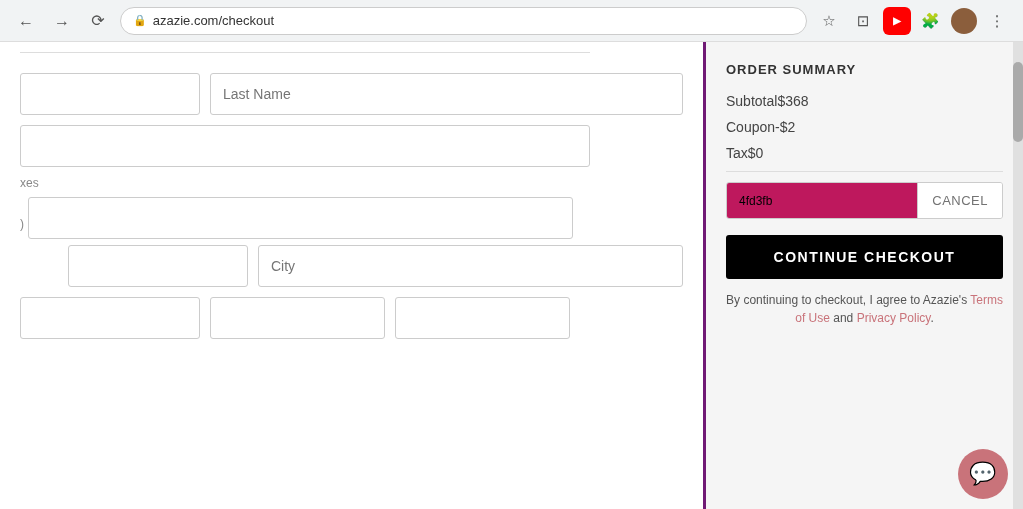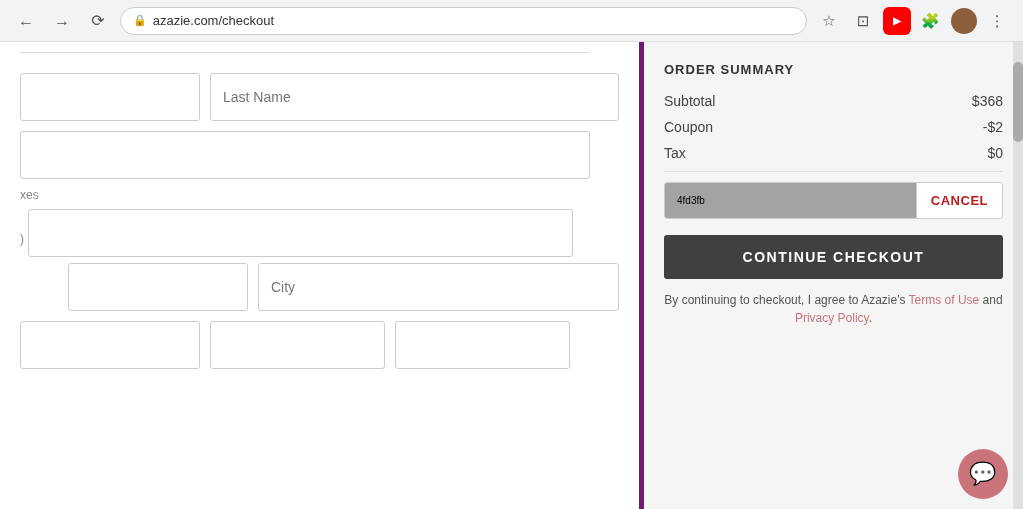--- a/index.html
+++ b/index.html
@@ -102,53 +102,52 @@
       margin-bottom: 10px;
     }
 
     .form-input {
       border: 1px solid #ccc;
       border-radius: 3px;
       padding: 10px 12px;
       font-size: 14px;
       color: #555;
       background: #fff;
-      height: 48px;
+      height: 42px;
     }
 
     .form-input.half { width: 180px; }
     .form-input.full { width: 570px; }
     .form-input.wide { flex: 1; }
 
     .suffix-text {
       font-size: 12px;
       color: #888;
       margin-top: 12px;
     }
 
     
     .order-summary {
-      width: 384px;
+      width: 320px;
       background: #f5f5f5;
       padding: 20px;
-      border-left: 5px solid #701a75;
+      border-left: 3px solid #701a75;
       flex-shrink: 0;
     }
 
     .order-summary-title {
       font-size: 13px;
       font-weight: bold;
       letter-spacing: 1px;
       color: #333;
       margin-bottom: 16px;
     }
 
     .summary-row {
       display: flex;
-      justify-content: space-between;
       margin-bottom: 10px;
       font-size: 14px;
       color: #444;
     }
 
     .summary-row .label { display: flex; align-items: center; gap: 4px; }
     .help-icon {
       width: 14px; height: 14px;
       border-radius: 50%;
       border: 1px solid #999;
@@ -180,40 +179,40 @@
       display: flex;
       margin-bottom: 16px;
       border: 1px solid #ccc;
       border-radius: 3px;
       overflow: hidden;
     }
     .coupon-input {
       flex: 1;
       border: none;
       padding: 10px 12px;
-      font-size: 10px;
+      font-size: 12px;
       outline: none;
-      background: #a3a3a3;
+      background: #be185d;
     }
     .cancel-btn {
       border: none;
       background: #fff;
       border-left: 1px solid #ccc;
       padding: 10px 14px;
       font-size: 13px;
-      font-weight: bold;
-      color: #b91c1c;
+      font-weight: normal;
+      color: #737373;
       cursor: pointer;
       letter-spacing: 0.5px;
     }
 
     
     .continue-btn {
       width: 100%;
-      background: #404040;
+      background: #000000;
       color: white;
       border: none;
       padding: 14px;
       font-size: 14px;
       font-weight: bold;
       letter-spacing: 1.5px;
       cursor: pointer;
       border-radius: 3px;
       margin-bottom: 12px;
     }

